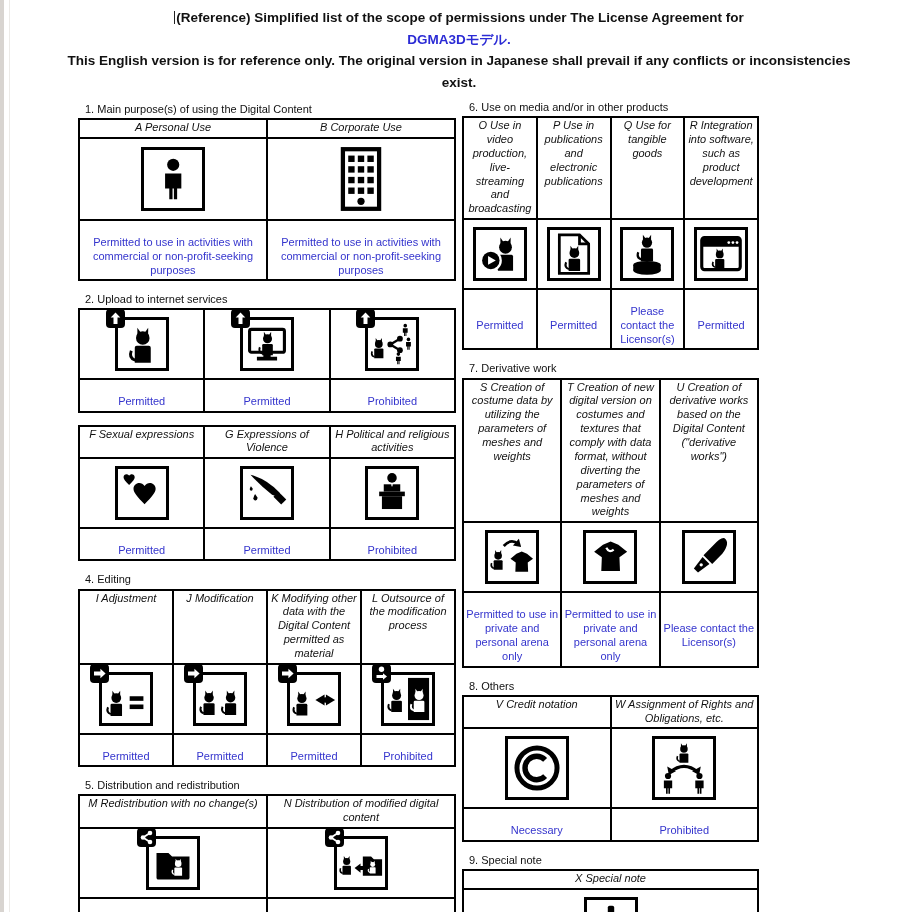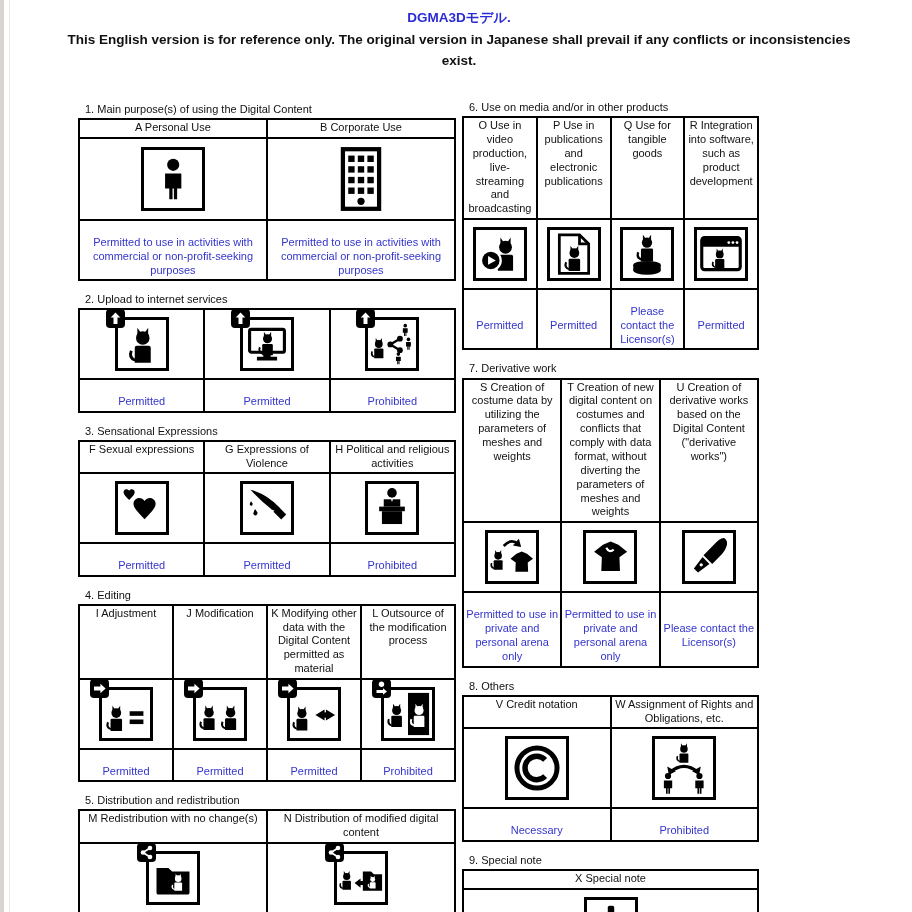--- a/index.html
+++ b/index.html
@@ -19,21 +19,21 @@
 
   .col { position:absolute; }
   .col-left  { left:78px;  top:103px; width:378px; }
   .col-right { left:462px; top:101px; width:297px; }
 
   .section { margin-bottom:12px; }
   .section-label { font-size:11px; line-height:1.2; margin:0 0 2px 7px; }
 
   table.ptable { width:100%; border-collapse:collapse; table-layout:fixed; }
   .ptable th, .ptable td { border:2px solid #000; text-align:center; }
-  .ptable th { font-weight:normal; font-size:11px; line-height:1.26; padding:1px 2px 2px; vertical-align:top; }
+  .ptable th { font-weight:normal; font-size:11px; line-height:1.26; padding:1px 2px 2px; vertical-align:top;font-style:italic; }
   .ptable td.icon-cell { padding:7px 2px; vertical-align:middle; }
   .ptable td.status { font-size:11px; line-height:1.28; color:var(--status); padding:14px 2px 2px; }
 
   .pictwrap { position:relative; display:inline-block; vertical-align:middle; }
   .pict { width:48px; height:48px; border:3px solid #000; background:#fff;
           display:flex; align-items:center; justify-content:center; }
   .pict-lg { width:58px; height:58px; }
   .pict-nob { border:none; }
   .badge { position:absolute; top:-8px; left:-9px; width:19px; height:19px; }
   svg { display:block; }
@@ -80,20 +80,21 @@
       <circle cx="9.5" cy="5.2" r="2.7" fill="#fff"></circle>
       <path d="M15 12.5 L11 9.2 V11 H4.5 V14 H11 V15.8 Z" fill="#fff"></path>
     </g>
   </defs>
 </svg>
 
 <div class="edge-strip"></div>
 <div class="edge-line"></div>
 
 <div class="titles">
+  <div><span class="caret"></span><span>(Reference) Simplified list of the scope of permissions under The License Agreement for</span></div>
   <div><a href="#" class="doc-link">DGMA3Dモデル.</a></div>
   <div>This English version is for reference only. The original version in Japanese shall prevail if any conflicts or inconsistencies exist.</div>
 </div>
 
 <div class="col col-left">
 
   <div class="section">
     <div class="section-label">1. Main purpose(s) of using the Digital Content</div>
     <table class="ptable">
       <tbody>
@@ -194,21 +195,20 @@
       <tr>
         <td class="status">Permitted</td>
         <td class="status">Permitted</td>
         <td class="status">Prohibited</td>
       </tr>
     </tbody>
       </table>
   </div>
 
   <div class="section">
-    <div class="section-label">3. Sensational Expressions</div>
     <table class="ptable">
       <tbody>
           <tr>
         <th>F Sexual expressions</th>
         <th>G Expressions of Violence</th>
         <th>H Political and religious activities</th>
       </tr>
       <tr>
         <td class="icon-cell">
           <span class="pictwrap"><span class="pict">
@@ -439,21 +439,21 @@
     </tbody>
       </table>
   </div>
 
   <div class="section">
     <div class="section-label">7. Derivative work</div>
     <table class="ptable">
       <tbody>
           <tr>
         <th>S Creation of costume data by utilizing the parameters of meshes and weights</th>
-        <th>T Creation of new digital content on costumes and conflicts that comply with data format, without diverting the parameters of meshes and weights</th>
+        <th>T Creation of new digital version on costumes and textures that comply with data format, without diverting the parameters of meshes and weights</th>
         <th>U Creation of derivative works based on the Digital Content ("derivative works")</th>
       </tr>
       <tr>
         <td class="icon-cell">
           <span class="pictwrap"><span class="pict">
             <svg width="44" height="44" viewBox="0 0 48 48" fill="#000">
               <use href="#d-cat" transform="translate(0,15) scale(0.74)"></use>
               <path d="M15 12 Q23 3 31 10" fill="none" stroke="#000" stroke-width="3"></path>
               <path d="M31.5 4 l2.5 9 -9 -1.5 z"></path>
               <use href="#d-shirt" transform="translate(21.5,18) scale(0.82)"></use>

